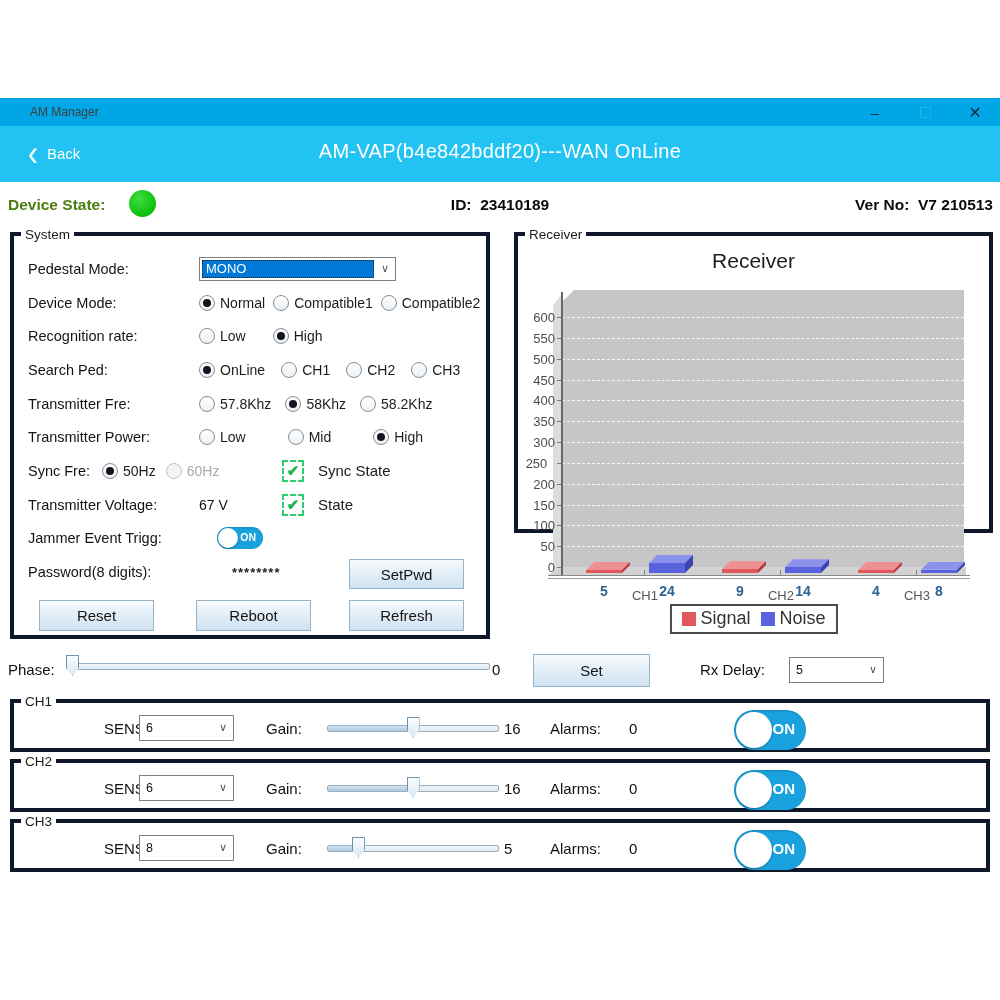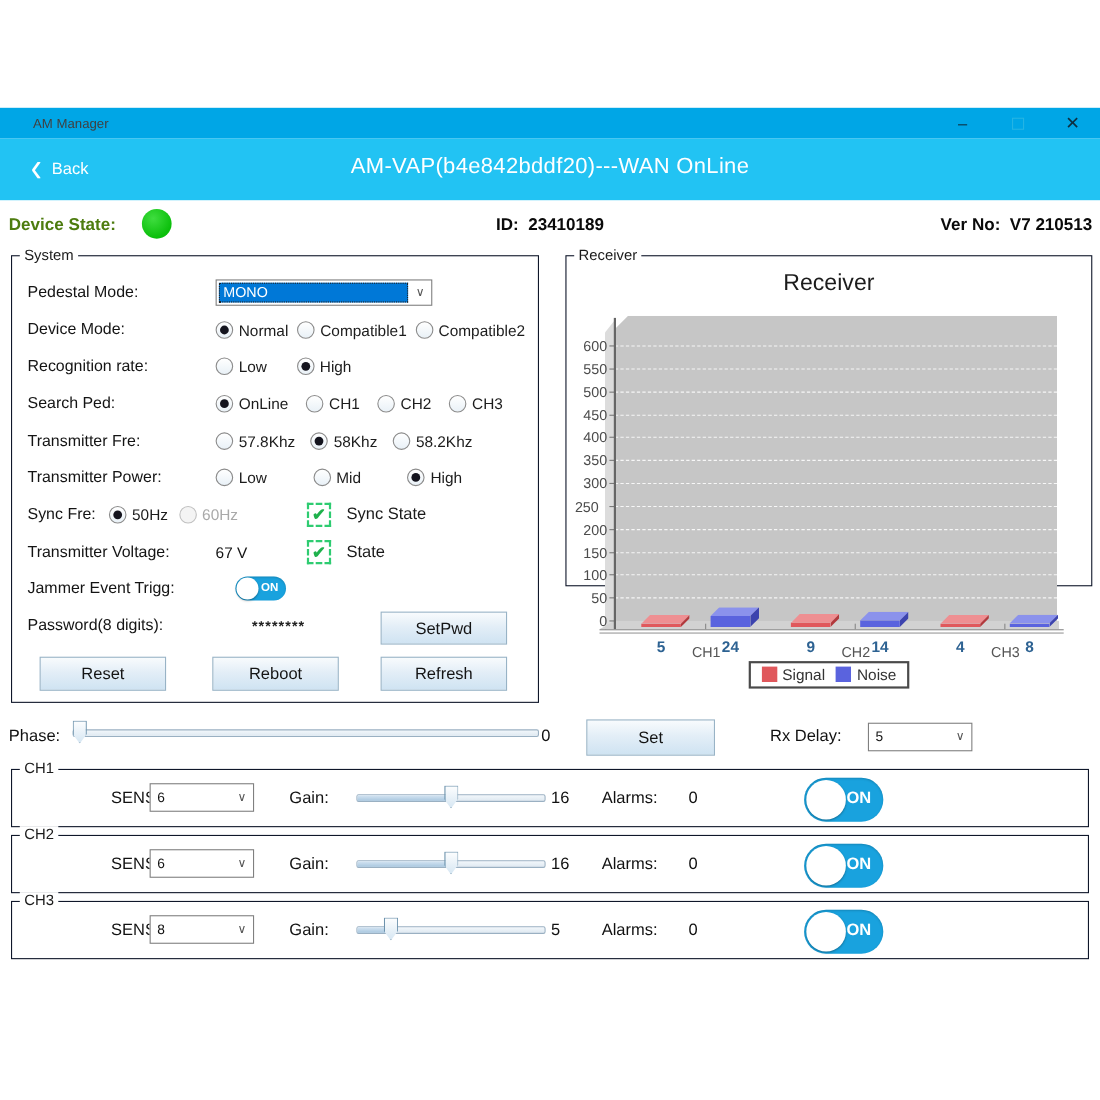--- a/index.html
+++ b/index.html
@@ -21,21 +21,21 @@
 
   
   .statusrow { position:absolute; left:0; top:182px; width:1000px; height:48px; }
   .devstate-label { position:absolute; left:8px; top:14px; font-size:15.5px; font-weight:bold; color:#4d7c0f; }
   .statedot { position:absolute; left:129px; top:8px; width:27px; height:27px; border-radius:50%;
               background:radial-gradient(circle at 38% 32%, #3fdd3f, #0bbf0b 70%); }
   .id-wrap { position:absolute; left:0; right:0; top:14px; text-align:center; font-size:15.5px; font-weight:bold; color:#0a0a0a; }
   .ver-wrap { position:absolute; right:7px; top:14px; font-size:15.5px; font-weight:bold; color:#0a0a0a; }
 
   
-  .groupbox { position:absolute; border:1px solid #0f172a; }
+  .groupbox { position:absolute; border:4px solid #0f172a; }
   .gb-label { position:absolute; top:-9px; left:7px; background:#fff; padding:0 4px; font-size:13.5px; color:#1b1b1b; }
 
   #system   { left:10px; top:232px; width:480px; height:407px; }
   #receiver { left:514px; top:232px; width:479px; height:301px; }
   #ch1 { left:10px; top:699px; width:980px; height:53px; }
   #ch2 { left:10px; top:759px; width:980px; height:53px; }
   #ch3 { left:10px; top:819px; width:980px; height:53px; }
 
   
   .gb-rows { position:absolute; inset:0; padding-top:16px; }
@@ -89,21 +89,21 @@
   #btn-refresh { left:335px; top:364px; width:115px; height:31px; }
 
   .stars { font-size:13px; font-weight:bold; color:#222; letter-spacing:1px; }
 
   
   #chart { position:absolute; inset:0; }
   .chart-title { position:absolute; left:0; right:0; top:13px; text-align:center; font-size:21px; color:#1c1c1c; }
   .ytick { position:absolute; width:37px; text-align:right; font-size:13px; color:#4c4c4c; }
   .legend { position:absolute; top:368px; left:50%; transform:translateX(-50%); border:2px solid #4a4a4a;
             background:#fff; display:inline-flex; align-items:center; gap:10px; padding:2px 10px 3px 10px; }
-  .legend .li { display:inline-flex; align-items:center; gap:5px; font-size:14px; color:#333; }
+  .legend .li { display:inline-flex; align-items:center; gap:5px; font-size:18px; color:#333; }
   .legend .sq { width:14px; height:14px; display:inline-block; }
 
   
   .phaserow { position:absolute; left:0; top:650px; width:1000px; height:42px; }
   .phaselabel { position:absolute; left:8px; top:11px; font-size:15px; color:#111; }
   .phaseval { position:absolute; left:492px; top:11px; font-size:15px; color:#111; }
   #btn-set { left:533px; top:4px; width:117px; height:33px; }
   .rxlabel { position:absolute; left:700px; top:11px; font-size:15px; color:#111; }
   #rx-combo { position:absolute; left:789px; top:7px; }
 

